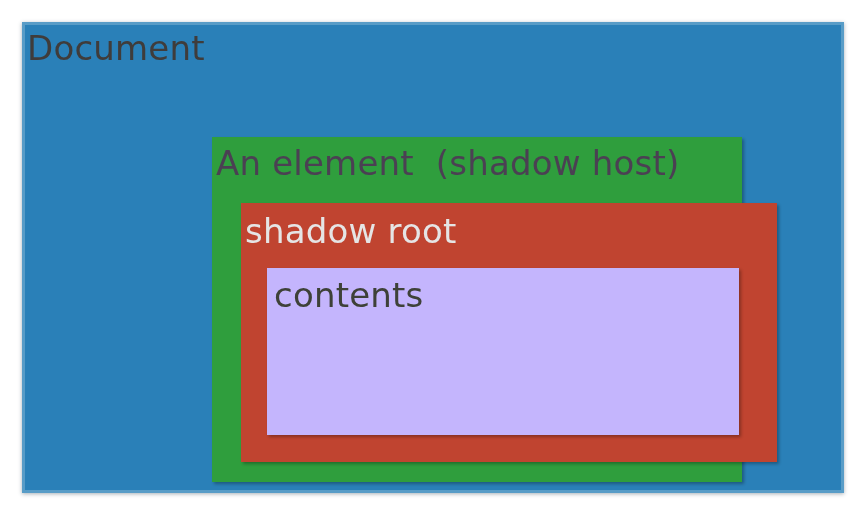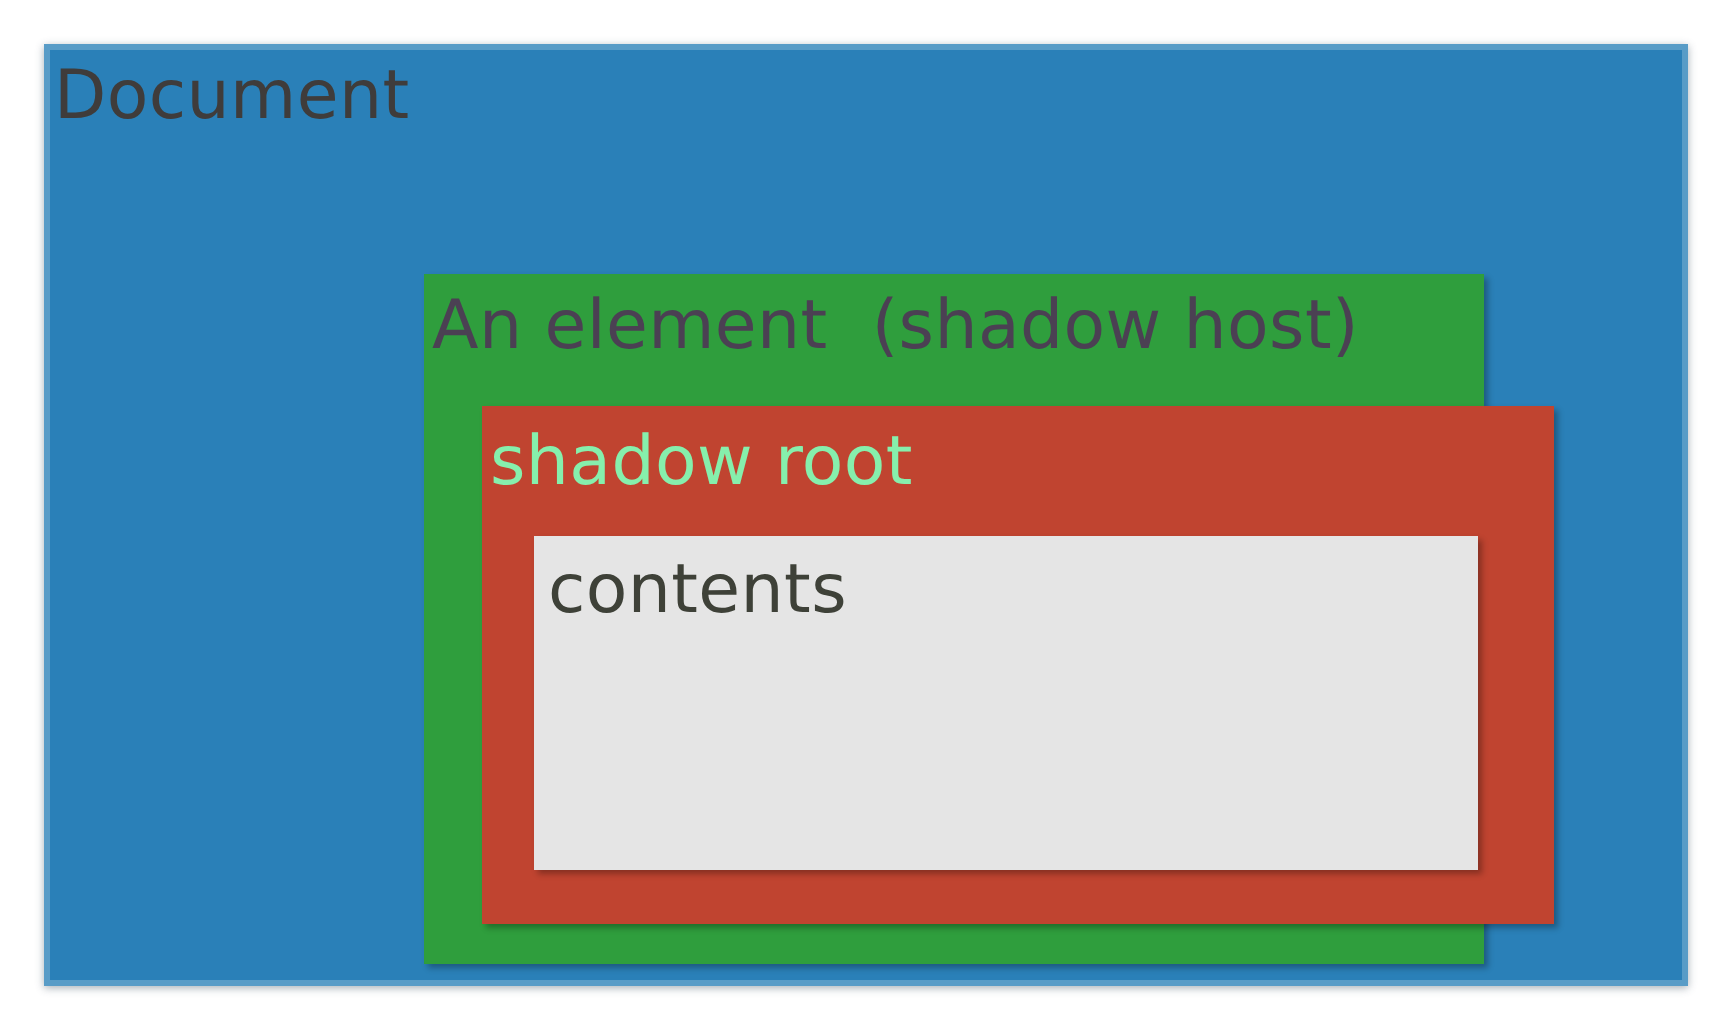--- a/index.html
+++ b/index.html
@@ -72,23 +72,23 @@
 
 <div class="canvas" style="background: rgb(255, 255, 255);">
 
   <div class="box box-document" style="background-color: rgb(42, 128, 184);">
     <span class="box-label" style="color: rgb(63, 60, 59);">Document</span>
 
     <div class="box box-host" style="background-color: rgb(47, 158, 61);">
       <span class="box-label" style="color: rgb(75, 64, 83);">An element  (shadow host)</span>
 
       <div class="box box-root" style="background-color: rgb(192, 68, 48);">
-        <span class="box-label" style="color: #86efac;">shadow root</span>
+        <span class="box-label" style="color: #e5e5e5;">shadow root</span>
 
-        <div class="box box-contents" style="background-color: #e5e5e5;">
+        <div class="box box-contents" style="background-color: #c4b5fd;">
           <span class="box-label" style="color: rgb(62, 65, 56);">contents</span>
         </div>
 
       </div>
     </div>
   </div>
 
 </div>
 
 </body></html>

